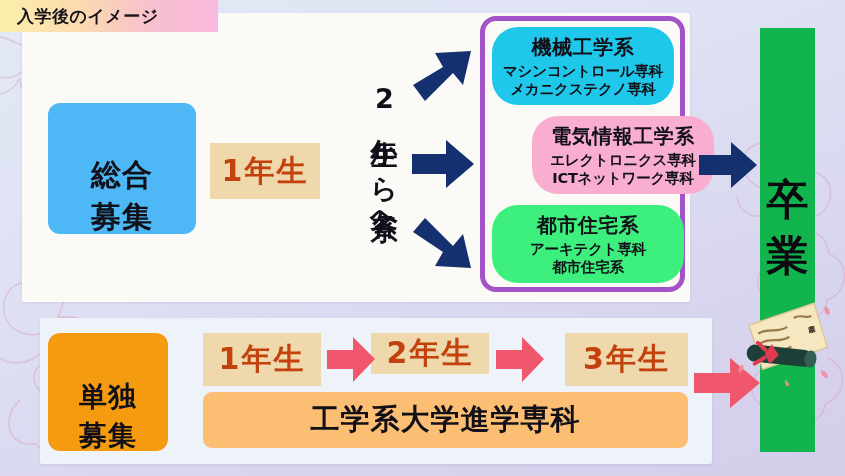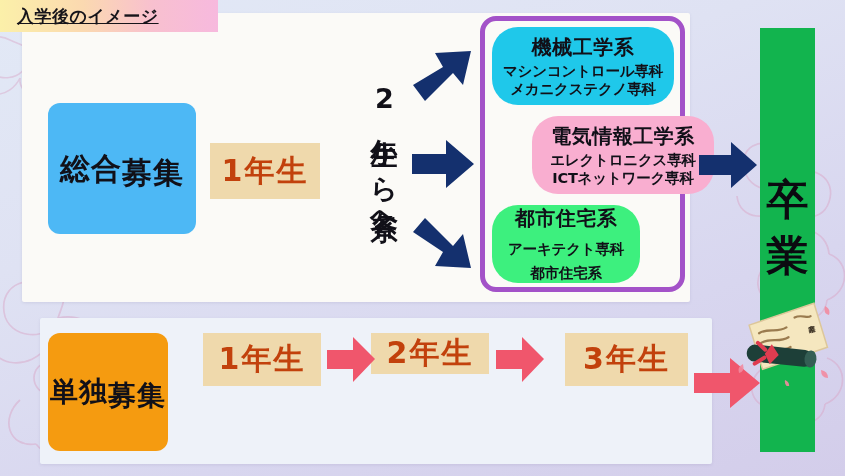--- a/index.html
+++ b/index.html
@@ -22,35 +22,34 @@
   
   #title-banner{
     position:absolute;left:0;top:0;width:218px;height:32px;
     background:linear-gradient(90deg,#fbf0a9 0%,#fbd9b0 38%,#f8c0cf 70%,#f7b9de 100%);
     display:flex;align-items:center;
     z-index:30;
   }
   #title-text{
     margin-left:17px;font-size:17px;font-weight:700;color:#16141a;letter-spacing:.5px;
     white-space:nowrap;
-    text-decoration:underline;
   }
 
   
   .panel{
     position:absolute;background:#fbfaf7;border-radius:2px;
     box-shadow:0 1px 3px rgba(90,80,130,.12);
   }
   #panel-top{left:22px;top:13px;width:668px;height:289px;}
   #panel-bottom{left:40px;top:318px;width:672px;height:146px;background:#eef2f9;}
 
   
   .cat-box{
     position:absolute;border-radius:12px;
-    display:flex;flex-direction:row;align-items:center;justify-content:center;
+    display:flex;flex-direction:column;align-items:center;justify-content:flex-end;
     color:#111018;font-weight:700;line-height:1.12;text-align:center;
   }
   #box-sogo{
     left:48px;top:103px;width:148px;height:131px;
     background:#4db8f5;font-size:30px;letter-spacing:1px;
   }
   #box-tandoku{
     left:48px;top:333px;width:120px;height:118px;
     background:#f59b10;font-size:28px;letter-spacing:1px;
   }
@@ -84,21 +83,21 @@
     border:5px solid #a352c8;border-radius:16px;box-sizing:border-box;
     background:transparent;
   }
   .dept-box{
     position:absolute;border-radius:26px;
     display:flex;flex-direction:column;align-items:center;justify-content:center;
     color:#111018;text-align:center;
   }
   #dept-mech{left:492px;top:27px;width:182px;height:78px;background:#1fc8ea;}
   #dept-elec{left:492px;top:116px;width:182px;height:78px;background:#f9aed0;margin-left:40px;}
-  #dept-urban{left:492px;top:205px;width:148px;height:78px;background:#3df07e;justify-content:space-between;}
+  #dept-urban{left:492px;top:205px;width:192px;height:78px;background:#3df07e;}
   .dept-title{font-size:20px;font-weight:700;letter-spacing:.5px;margin-bottom:2px;}
   .dept-sub{font-size:14.5px;font-weight:700;line-height:1.22;letter-spacing:-.2px;}
 
   
   .arrow{position:absolute;}
   .arrow svg{display:block;}
   #arrow-up{left:409px;top:45px;}
   #arrow-mid{left:412px;top:140px;}
   #arrow-down{left:409px;top:216px;}
   #arrow-grad{left:699px;top:142px;}
@@ -256,20 +255,21 @@
     <svg width="48" height="45" viewBox="0 0 48 45">
       <polygon points="0,13 26,13 26,0 48,22 26,45 26,32 0,32" fill="#f0566c"></polygon>
     </svg>
   </div>
   <div class="arrow" id="arrow-grad-bottom">
     <svg width="66" height="50" viewBox="0 0 66 50">
       <polygon points="0,15 36,15 36,0 66,25 36,50 36,35 0,35" fill="#f0566c"></polygon>
     </svg>
   </div>
 
+  <div id="band-course">工学系大学進学専科</div>
 
   <div id="grad-column">
     <span class="grad-char">卒</span>
     <span class="grad-char">業</span>
   </div>
 
   <div id="diploma">
     <svg width="96" height="92" viewBox="0 0 96 92">
       <g transform="rotate(-12 48 46)">
         <polygon points="16,24 84,16 88,62 20,70" fill="#f5e7bf" stroke="#ddc79a" stroke-width="1.5"></polygon>

